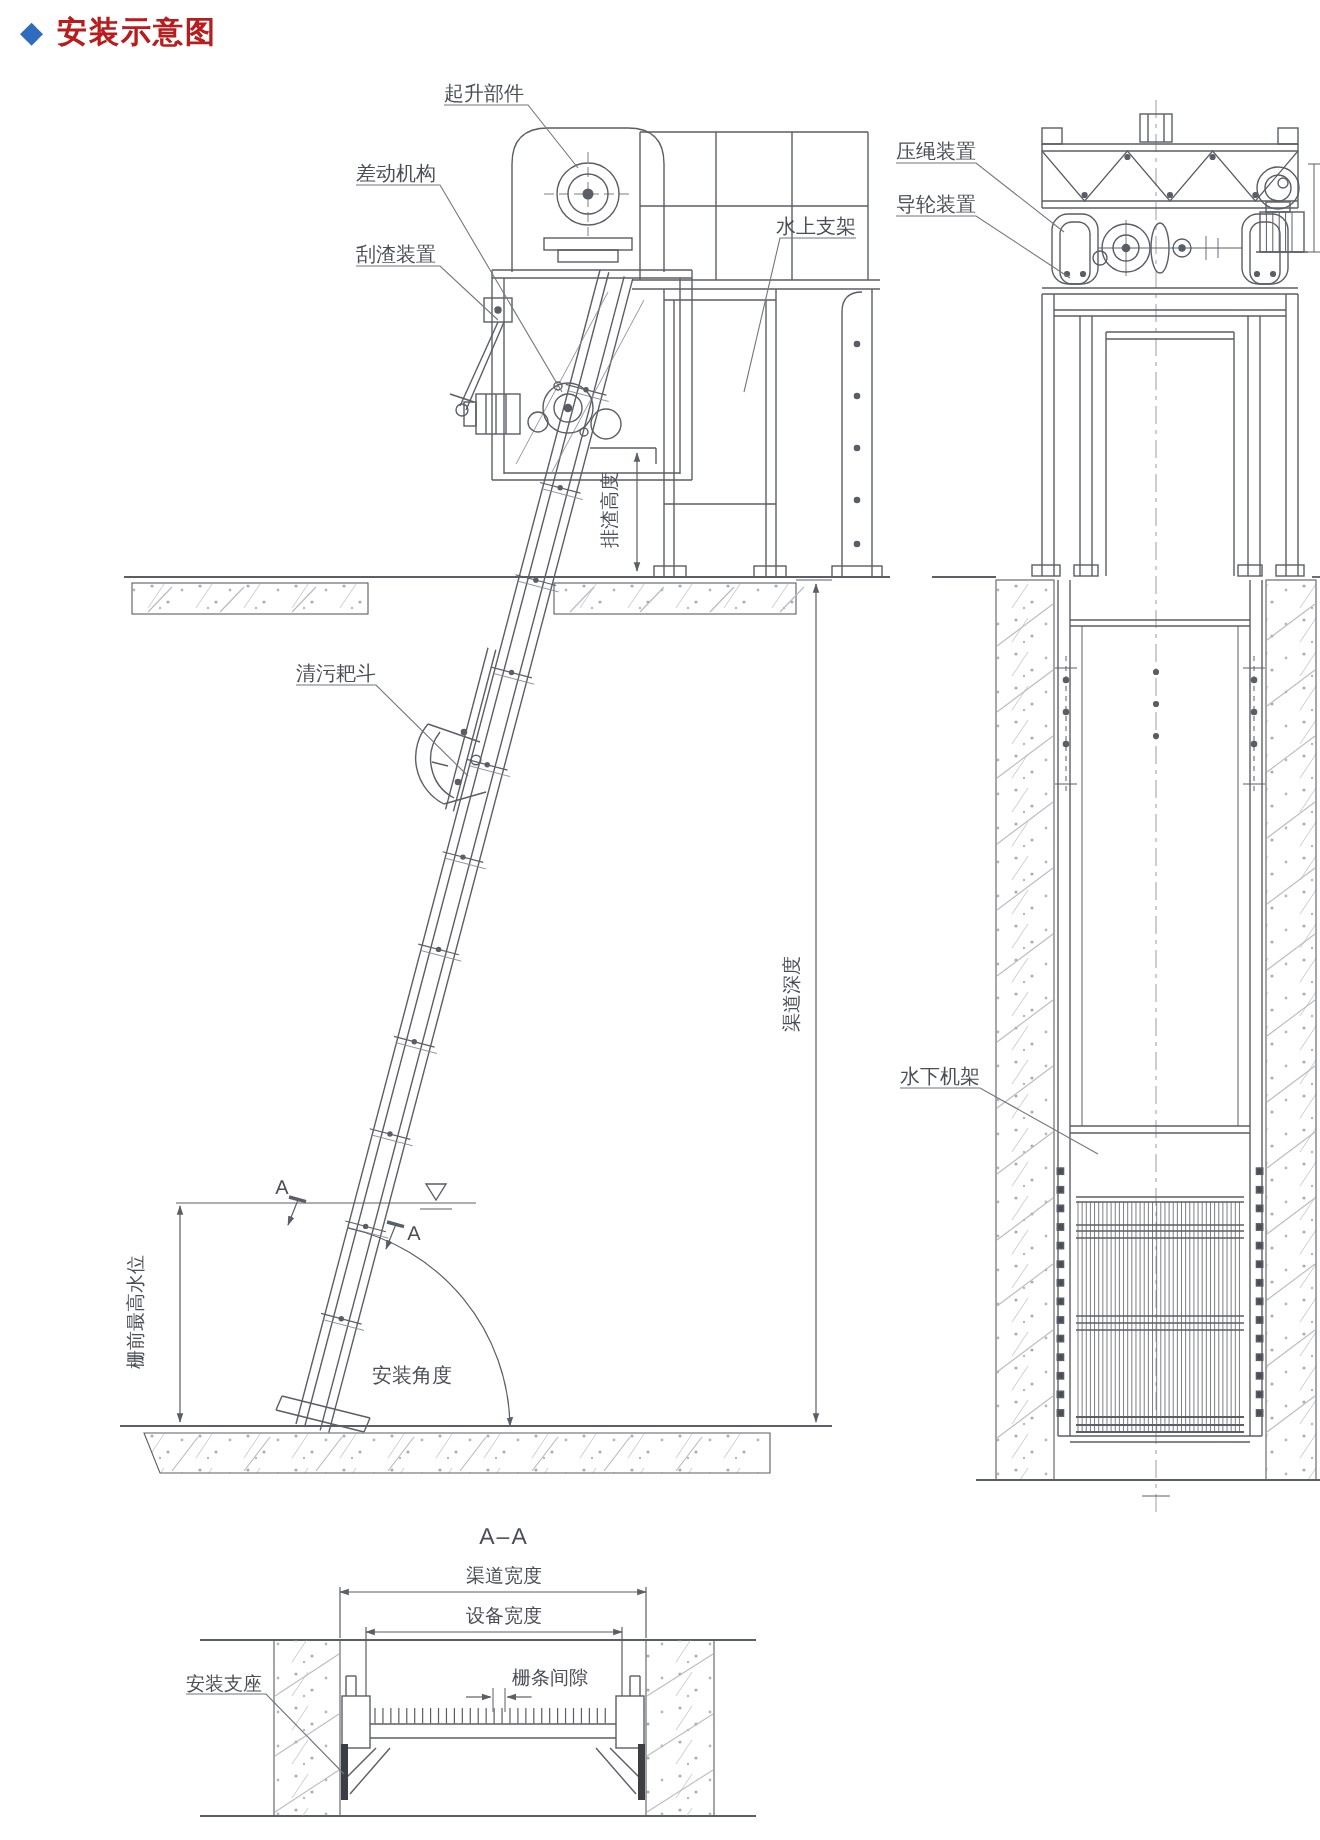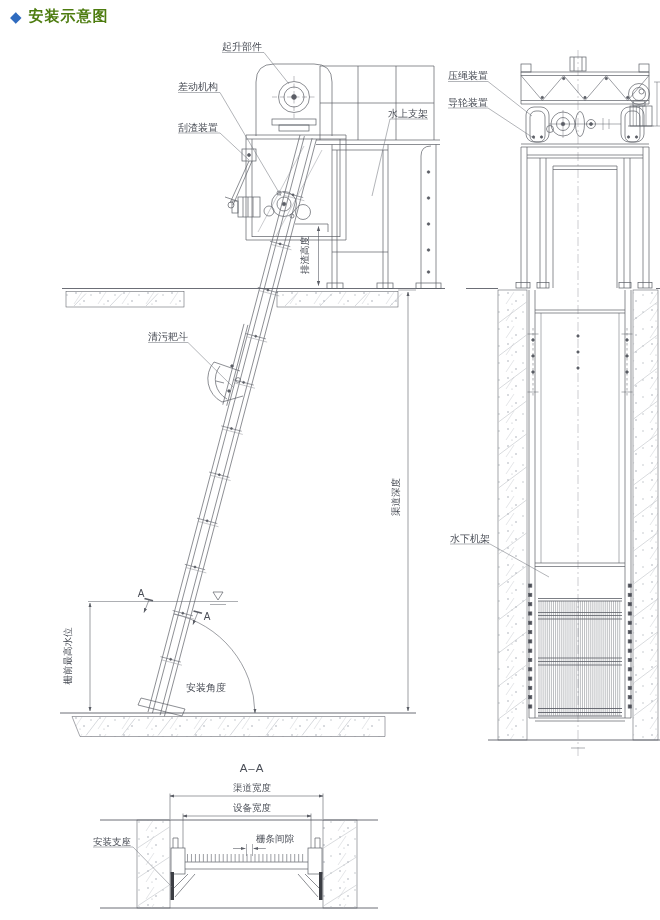--- a/index.html
+++ b/index.html
@@ -1,20 +1,20 @@
 <!DOCTYPE html>
 <html><head>
 <meta charset="utf-8">
 <style>
   html,body{margin:0;padding:0;background:#fff;}
   body{width:660px;height:920px;position:relative;overflow:hidden;
        font-family:"Liberation Sans","DejaVu Sans",sans-serif;}
   .hdr{position:absolute;left:10px;top:7px;display:flex;align-items:center;gap:7px;z-index:2;}
   .hdr .dia{color:#2f6bbf;font-size:15px;line-height:1;}
-  .hdr .ttl{font-size:15px;font-weight:bold;color:#4d7c0f;letter-spacing:1px;}
+  .hdr .ttl{font-size:15px;font-weight:bold;color:#b91c1c;letter-spacing:1px;}
   svg{position:absolute;left:0;top:0;}
   svg text{font-family:"Liberation Sans","DejaVu Sans",sans-serif;fill:#4a4e57;}
   .lbl{font-size:10px;}
   .dimtxt{font-size:9.5px;}
   .sect{font-size:11.5px;letter-spacing:1px;}
 </style>
 </head>
 <body>
 
 <div class="hdr">

